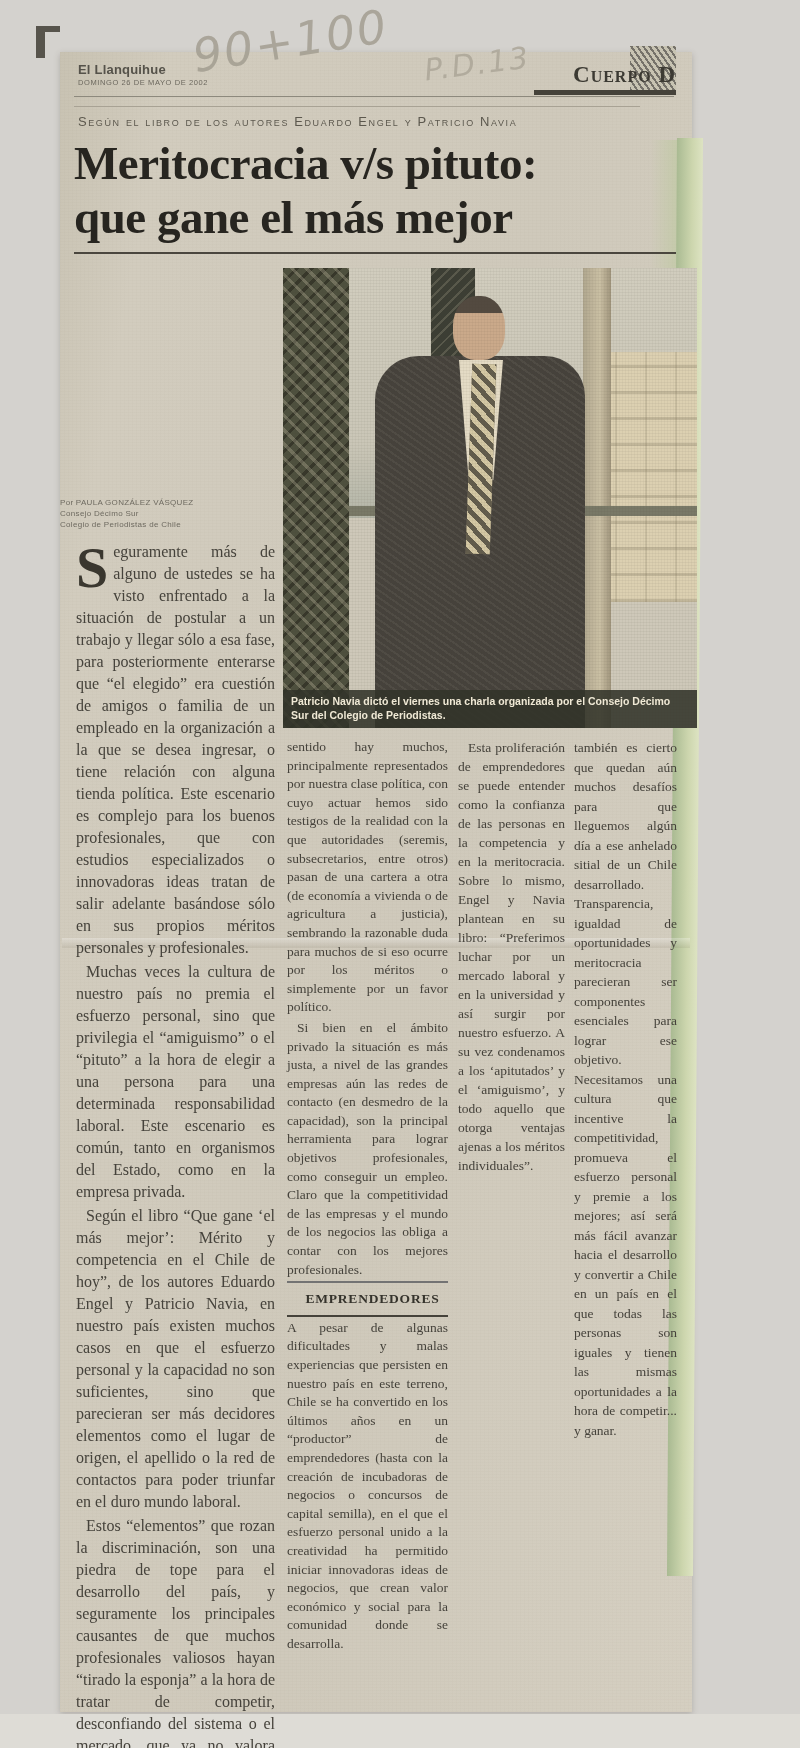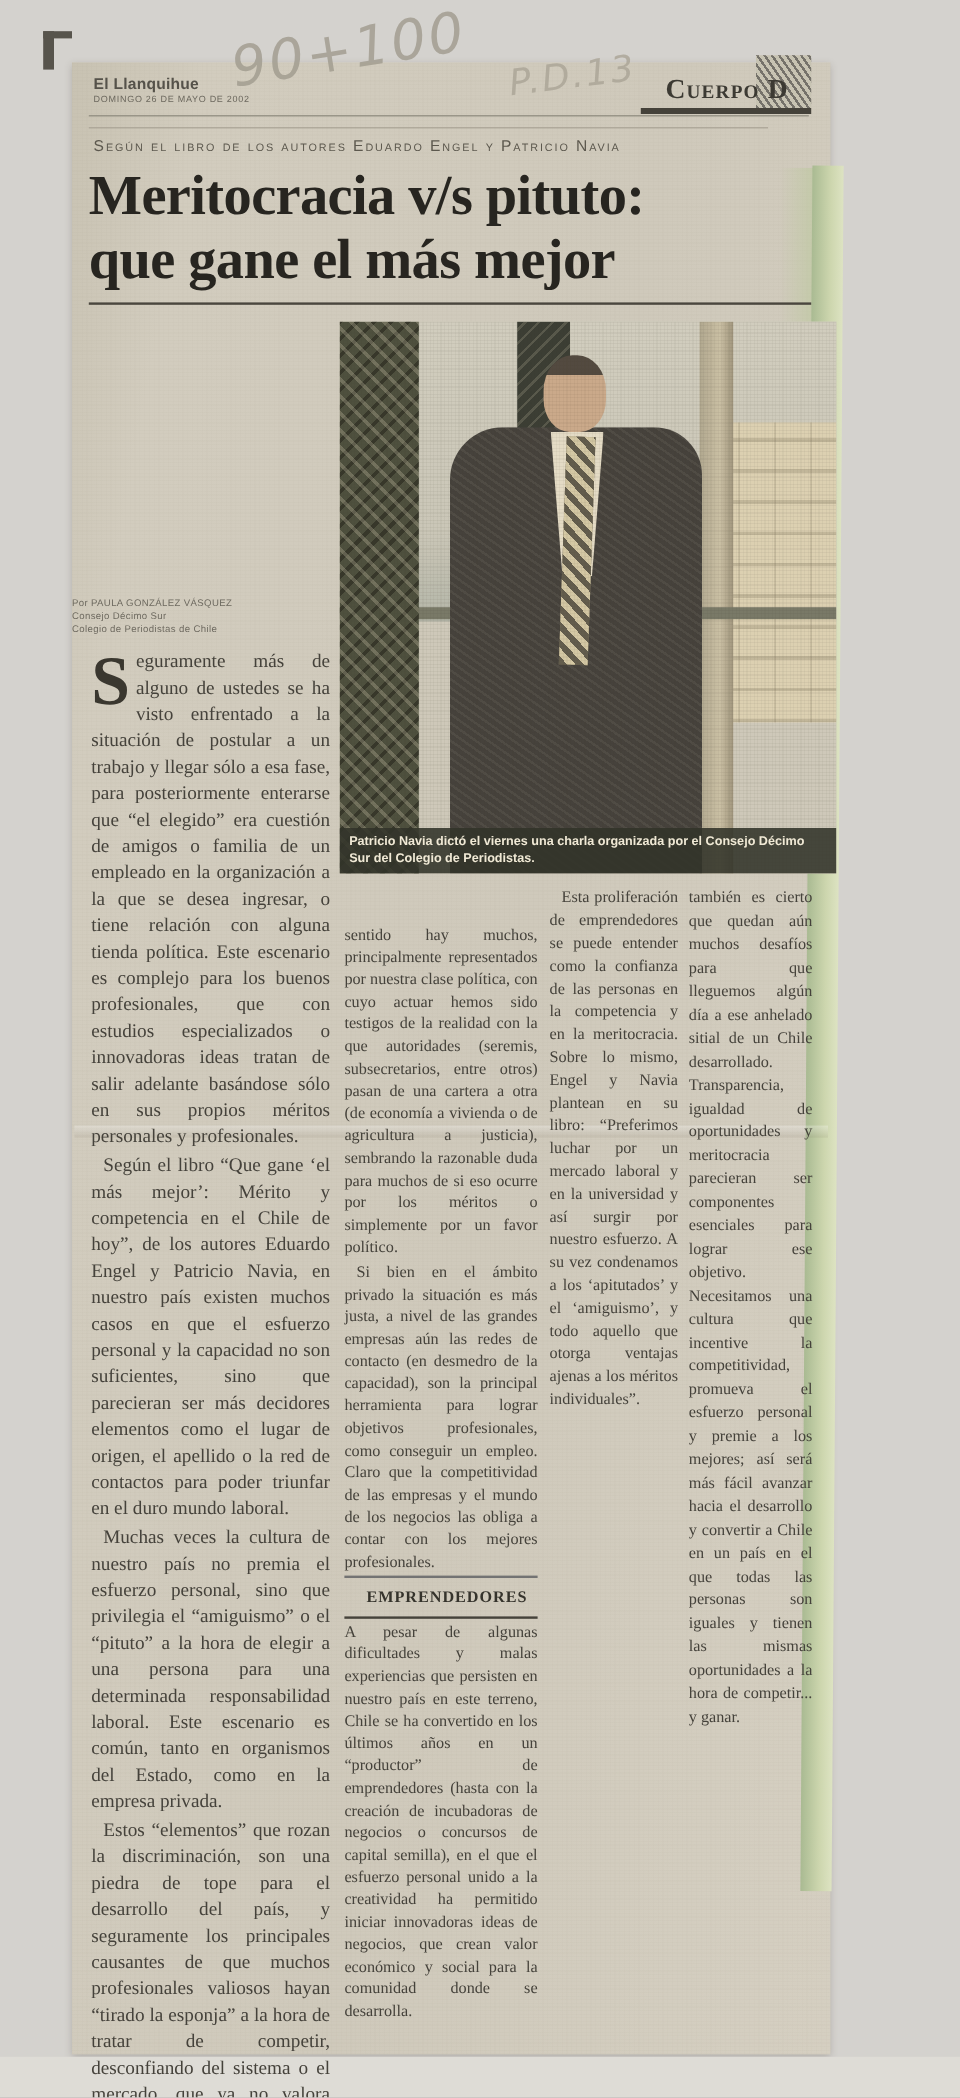--- a/index.html
+++ b/index.html
@@ -30,21 +30,21 @@
          font-size:46px;color:#a09b8e;transform:rotate(-9deg);letter-spacing:2px;opacity:.8;}
   .hand2{position:absolute;left:424px;top:46px;font-family:"DejaVu Sans",sans-serif;font-style:italic;
          font-size:30px;color:#aaa496;transform:rotate(-7deg);letter-spacing:2px;opacity:.8;}
 
   
   .paper-name{position:absolute;left:78px;top:62px;font-family:"Liberation Sans",sans-serif;
          font-weight:bold;font-size:13px;color:#55524a;letter-spacing:.2px;}
   .paper-date{position:absolute;left:78px;top:78px;font-family:"Liberation Sans",sans-serif;
          font-size:7.5px;color:#6c685e;letter-spacing:.6px;}
   .rule-masthead{position:absolute;left:74px;top:96px;width:600px;height:1px;background:#8d897d;}
-  .section-label{position:absolute;left:536px;top:62px;width:140px;text-align:center;
+  .section-label{position:absolute;left:536px;top:62px;width:140px;text-align:right;
          font-family:"Liberation Serif",serif;font-variant:small-caps;font-weight:600;
          font-size:23px;color:#3c3a33;letter-spacing:1px;}
   .rule-section{position:absolute;left:534px;top:90px;width:142px;height:5px;background:#45423a;}
 
   
   .rule-kicker{position:absolute;left:74px;top:106px;width:566px;height:1px;background:#a8a294;}
   .kicker{position:absolute;left:78px;top:114px;font-family:"Liberation Sans",sans-serif;
          font-size:13px;color:#5c584e;letter-spacing:1.6px;font-variant:small-caps;}
   .headline{position:absolute;left:74px;top:136px;width:610px;
          font-family:"Liberation Serif",serif;font-weight:bold;font-size:47px;line-height:54px;
@@ -90,21 +90,21 @@
                          repeating-linear-gradient(90deg,rgba(60,55,40,.10) 0 1px,transparent 1px 3px);}
   .caption-band{position:absolute;left:0;bottom:0;width:100%;box-sizing:border-box;
         background:rgba(38,41,30,.88);color:#e9e7da;padding:5px 8px 6px;
         font-family:"Liberation Sans",sans-serif;font-weight:bold;font-size:10.5px;line-height:13.5px;}
 
   
   .col{position:absolute;font-family:"Liberation Serif",serif;color:#45423b;text-align:justify;}
   .col p{margin:0 0 2px;text-indent:10px;}
   .col p.first{text-indent:0;}
   .col1{left:76px;top:541px;width:199px;font-size:16px;line-height:22px;}
-  .col2{left:287px;top:738px;width:161px;font-size:13.5px;line-height:18.6px;margin-top:32px;}
+  .col2{left:287px;top:738px;width:161px;font-size:13.5px;line-height:18.6px;}
   .col3{left:458px;top:738px;width:107px;font-size:13.5px;line-height:19px;}
   .col4{left:574px;top:738px;width:103px;font-size:13.5px;line-height:19.5px;}
   .dropcap{float:left;font-size:58px;line-height:46px;font-weight:bold;color:#3a372f;
         padding:4px 5px 0 0;font-family:"Liberation Serif",serif;}
   .subhead{margin:10px 0 8px;padding:7px 0 6px;border-top:2px solid #737373;border-bottom:2px solid #45423a;
         text-align:center;font-family:"Liberation Serif",serif;font-weight:bold;font-size:13.5px;
         letter-spacing:.8px;color:#35332c;text-indent:0;}
 </style>
 </head>
 <body>
@@ -155,22 +155,22 @@
     <div class="ph-suit"></div>
     <div class="ph-shirt"></div>
     <div class="ph-tie"></div>
     <div class="ph-head"></div>
     <div class="ph-grain"></div>
     <div class="caption-band">Patricio Navia dictó el viernes una charla organizada por el Consejo Décimo Sur del Colegio de Periodistas.</div>
   </div>
 
   <div class="col col1">
     <p class="first"><span class="dropcap">S</span><span>eguramente más de alguno de ustedes se ha visto enfrentado a la situación de postular a un trabajo y llegar sólo a esa fase, para posteriormente enterarse que “el elegido” era cuestión de amigos o familia de un empleado en la organización a la que se desea ingresar, o tiene relación con alguna tienda política. Este escenario es complejo para los buenos profesionales, que con estudios especializados o innovadoras ideas tratan de salir adelante basándose sólo en sus propios méritos personales y profesionales.</span></p>
+    <p>Muchas veces la cultura de nuestro país no premia el esfuerzo personal, sino que privilegia el “amiguismo” o el “pituto” a la hora de elegir a una persona para una determinada responsabilidad laboral. Este escenario es común, tanto en organismos del Estado, como en la empresa privada.</p>
     <p>Según el libro “Que gane ‘el más mejor’: Mérito y competencia en el Chile de hoy”, de los autores Eduardo Engel y Patricio Navia, en nuestro país existen muchos casos en que el esfuerzo personal y la capacidad no son suficientes, sino que parecieran ser más decidores elementos como el lugar de origen, el apellido o la red de contactos para poder triunfar en el duro mundo laboral.</p>
-    <p>Muchas veces la cultura de nuestro país no premia el esfuerzo personal, sino que privilegia el “amiguismo” o el “pituto” a la hora de elegir a una persona para una determinada responsabilidad laboral. Este escenario es común, tanto en organismos del Estado, como en la empresa privada.</p>
     <p>Estos “elementos” que rozan la discriminación, son una piedra de tope para el desarrollo del país, y seguramente los principales causantes de que muchos profesionales valiosos hayan “tirado la esponja” a la hora de tratar de competir, desconfiando del sistema o el mercado, que ya no valora méritos y esfuerzo.</p>
 
   </div>
 
   <div class="col col2">
     <p class="first">sentido hay muchos, principalmente representados por nuestra clase política, con cuyo actuar hemos sido testigos de la realidad con la que autoridades (seremis, subsecretarios, entre otros) pasan de una cartera a otra (de economía a vivienda o de agricultura a justicia), sembrando la razonable duda para muchos de si eso ocurre por los méritos o simplemente por un favor político.</p>
     <p>Si bien en el ámbito privado la situación es más justa, a nivel de las grandes empresas aún las redes de contacto (en desmedro de la capacidad), son la principal herramienta para lograr objetivos profesionales, como conseguir un empleo. Claro que la competitividad de las empresas y el mundo de los negocios las obliga a contar con los mejores profesionales.</p>
     <p class="subhead">EMPRENDEDORES</p>
     <p class="first">A pesar de algunas dificultades y malas experiencias que persisten en nuestro país en este terreno, Chile se ha convertido en los últimos años en un “productor” de emprendedores (hasta con la creación de incubadoras de negocios o concursos de capital semilla), en el que el esfuerzo personal unido a la creatividad ha permitido iniciar innovadoras ideas de negocios, que crean valor económico y social para la comunidad donde se desarrolla.</p>
   </div>

